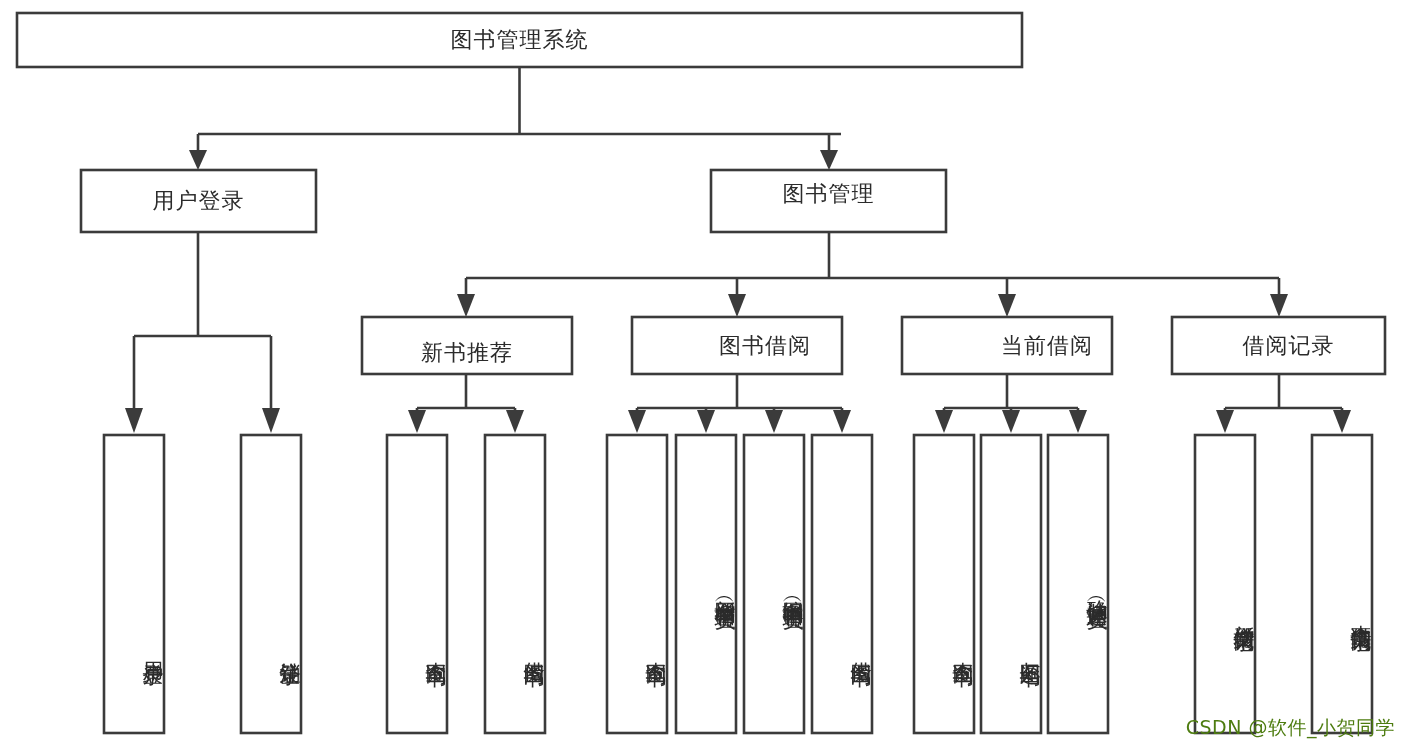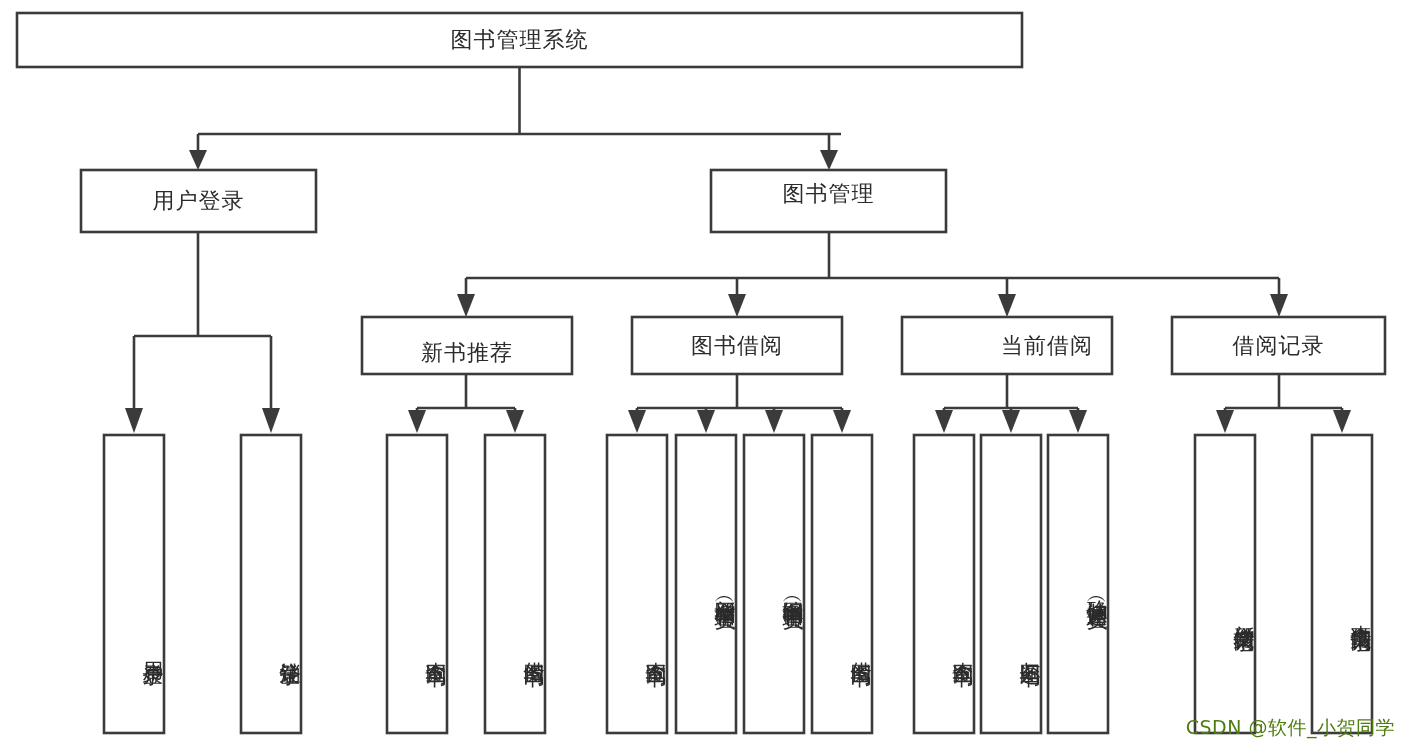--- a/index.html
+++ b/index.html
@@ -192,23 +192,23 @@
     <rect class="node-box" x="1195" y="435" width="60" height="298"></rect>
     <rect class="node-box" x="1312" y="435" width="60" height="298"></rect>
   </svg>
 
   <div class="hlabel" style="left:17px; top:13px; width:1005px; height:54px;">图书管理系统</div>
 
   <div class="hlabel" style="left:81px; top:170px; width:235px; height:62px;">用户登录</div>
   <div class="hlabel" style="left:711px; top:170px; width:235px; height:48px;">图书管理</div>
 
   <div class="hlabel" style="left:362px; top:317px; width:210px; height:71px;">新书推荐</div>
-  <div class="hlabel" style="left:632px; top:317px; width:210px; height:57px;">图书借阅</div>
+  <div class="hlabel" style="left:632px; top:317px; width:210px; height:57px;padding-left:28px;">图书借阅</div>
   <div class="hlabel" style="left:942px; top:317px; width:210px; height:57px;">当前借阅</div>
-  <div class="hlabel" style="left:1172px; top:317px; width:213px; height:57px;">借阅记录</div>
+  <div class="hlabel" style="left:1172px; top:317px; width:233px; height:57px;">借阅记录</div>
 
   <div class="vlabel" style="left:104px; top:435px; width:60px; height:298px; padding-top:64px;">用户登录</div>
   <div class="vlabel" style="left:241px; top:435px; width:60px; height:298px; padding-top:64px;">注销登录</div>
 
   <div class="vlabel" style="left:387px; top:435px; width:60px; height:298px; padding-top:64px;">查询图书</div>
   <div class="vlabel" style="left:485px; top:435px; width:60px; height:298px; padding-top:64px;">借阅图书</div>
 
   <div class="vlabel" style="left:607px; top:435px; width:60px; height:298px; padding-top:64px;">查询图书</div>
   <div class="vlabel" style="left:676px; top:435px; width:60px; height:298px; padding-top:6px;">新增图书（管理员）</div>
   <div class="vlabel" style="left:744px; top:435px; width:60px; height:298px; padding-top:6px;">编辑图书（管理员）</div>

